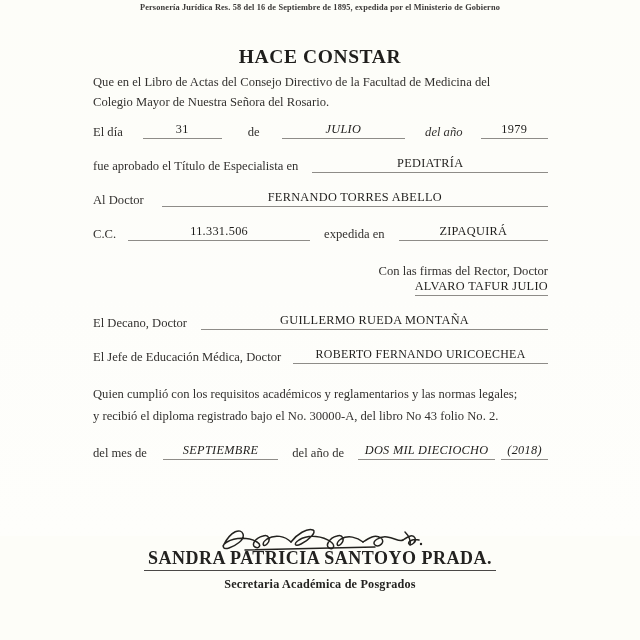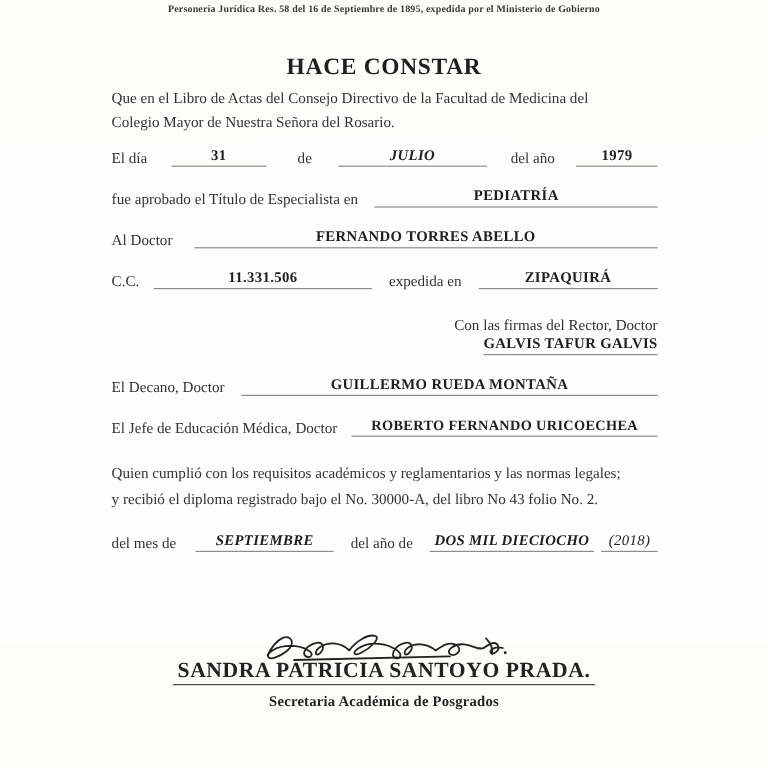--- a/index.html
+++ b/index.html
@@ -74,21 +74,21 @@
     align-items: flex-end;
     white-space: nowrap;
   }
   .label { font-size: 12.6px; color: #33312f; }
 
   
   .fill {
     position: relative;
     border-bottom: 1px solid #8e8c88;
     text-align: center;
-    font-weight: bold;
+    font-weight: normal;
     font-size: 12.3px;
     letter-spacing: 0.3px;
     color: #1f1e1c;
     padding-bottom: 1px;
     height: 16px;
     line-height: 16px;
     overflow: visible;
   }
   .fill.italic {
     font-style: italic;
@@ -140,21 +140,21 @@
     <div class="para" style="margin-bottom:6px;">
       <span style="display:block; text-align:justify;">Que  en  el  Libro  de  Actas del Consejo Directivo de la Facultad de Medicina  del</span>
       <span class="last-line">Colegio Mayor de Nuestra Señora del Rosario.</span>
     </div>
 
     <div class="row" style="margin-top:9px;">
       <span class="label">El día</span>
       <span class="fill" style="width:82px; margin-left:20px;">31</span>
       <span class="label" style="margin-left:26px;">de</span>
       <span class="fill italic" style="width:128px; margin-left:22px;">JULIO</span>
-      <span class="label" style="margin-left:20px;">del año</span>
+      <span class="label" style="margin-left:20px;font-style:italic;">del año</span>
       <span class="fill" style="width:70px; margin-left:18px;">1979</span>
     </div>
 
     <div class="row" style="margin-top:16px;">
       <span class="label">fue aprobado el Título de Especialista en</span>
       <span class="fill" style="flex:1; margin-left:14px;">PEDIATRÍA</span>
     </div>
 
     <div class="row" style="margin-top:16px;">
       <span class="label">Al Doctor</span>
@@ -163,21 +163,21 @@
 
     <div class="row" style="margin-top:16px;">
       <span class="label">C.C.</span>
       <span class="fill" style="width:182px; margin-left:12px;">11.331.506</span>
       <span class="label" style="margin-left:14px;">expedida en</span>
       <span class="fill" style="flex:1; margin-left:14px;">ZIPAQUIRÁ</span>
     </div>
 
     <div class="row" style="margin-top:24px;flex-direction:column;">
       <span class="label">Con las firmas del Rector, Doctor</span>
-      <span class="fill" style="flex:1; margin-left:14px;">GALVIS TAFUR GALVIS</span>
+      <span class="fill" style="flex:1; margin-left:14px;">ALVARO TAFUR JULIO</span>
     </div>
 
     <div class="row" style="margin-top:16px;">
       <span class="label">El Decano, Doctor</span>
       <span class="fill" style="flex:1; margin-left:14px;">GUILLERMO RUEDA MONTAÑA</span>
     </div>
 
     <div class="row" style="margin-top:16px;">
       <span class="label">El Jefe de Educación Médica, Doctor</span>
       <span class="fill" style="flex:1; margin-left:12px; font-size:11.9px;">ROBERTO FERNANDO URICOECHEA</span>

